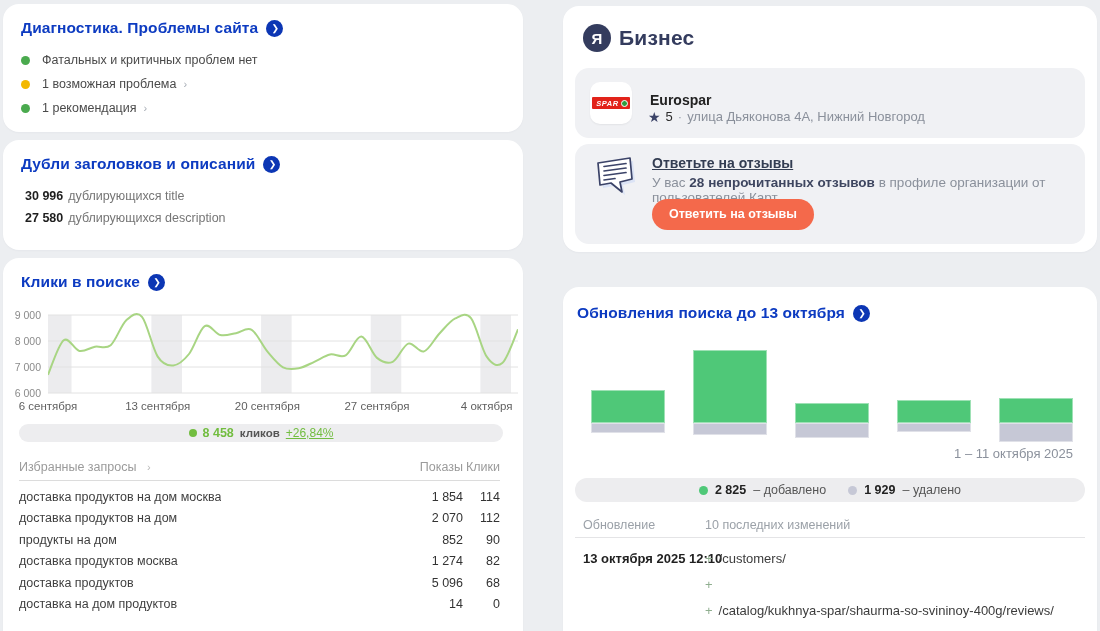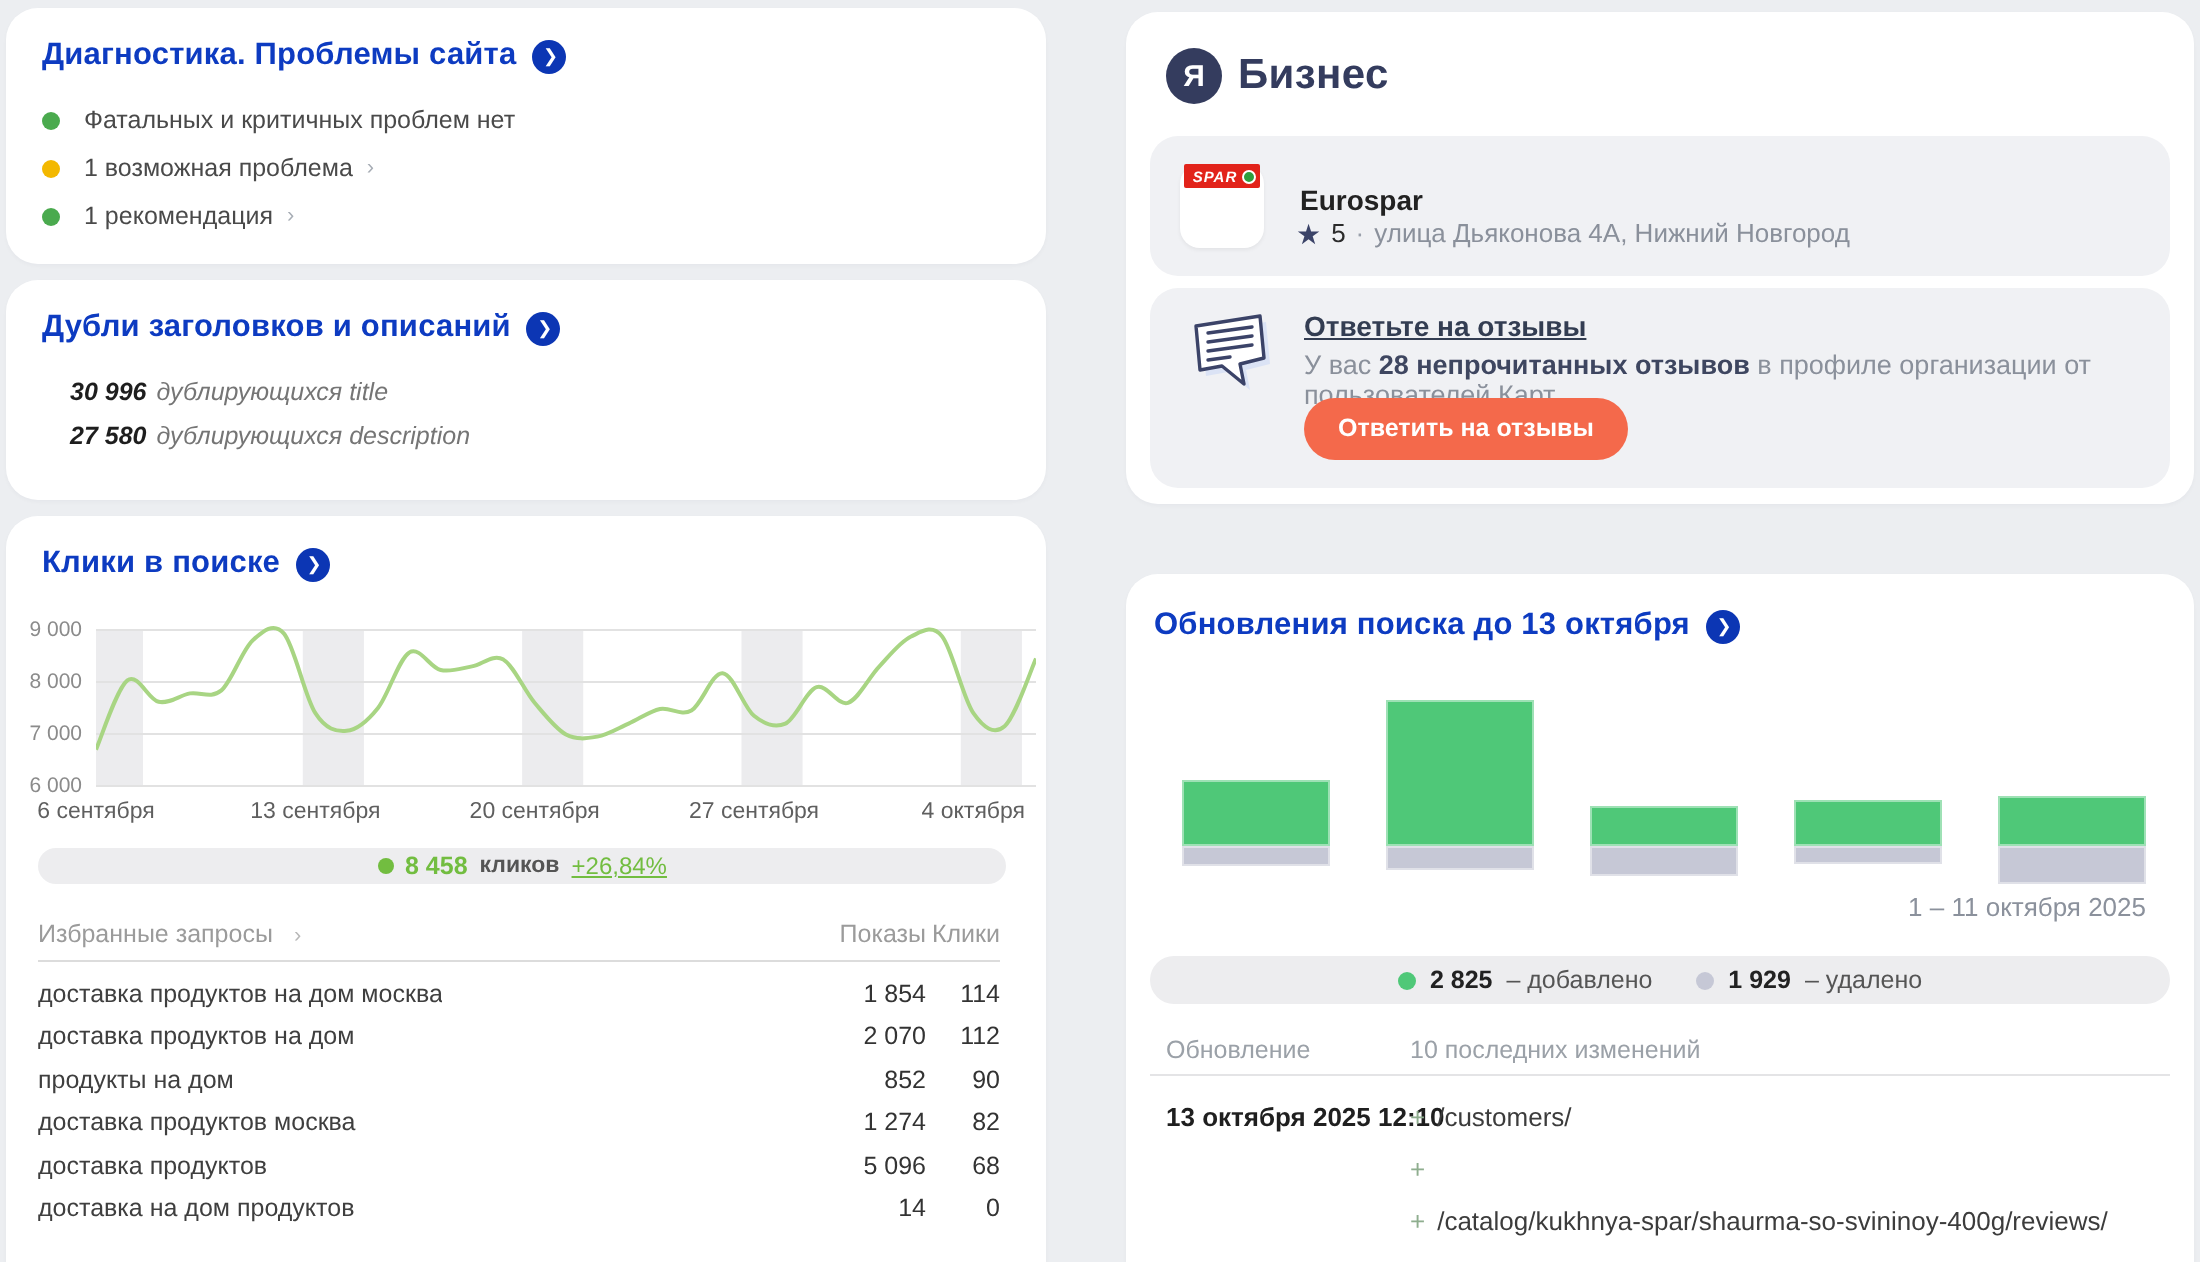--- a/index.html
+++ b/index.html
@@ -18,21 +18,21 @@
   #card-diag .card-title-row { padding:15px 18px 0 18px; }
   .diag-list { margin-top:11px; }
   .diag-item { display:flex; align-items:center; height:24px; padding:0 18px; font-size:12.5px; color:#4a4a4a; }
   .diag-dot { width:9px; height:9px; border-radius:50%; margin-right:12px; flex:0 0 auto; }
   .diag-chevron { color:#a7adb5; margin-left:7px; font-size:11px; }
 
   
   #card-dup { left:3px; top:140px; width:520px; height:110px; }
   #card-dup .card-title-row { padding:15px 18px 0 18px; }
   .dup-list { margin-top:12px; }
-  .dup-item { height:22px; padding:0 32px; font-size:12.5px; color:#757575; display:flex; align-items:center; gap:5px;font-style:italic; }
+  .dup-item { height:22px; padding:0 22px; font-size:12.5px; color:#757575; display:flex; align-items:center; gap:5px; }
   .dup-value { font-weight:bold; color:#1e1e1e; }
 
   
   #card-clicks { left:3px; top:258px; width:520px; height:420px; }
   #card-clicks .card-title-row { padding:15px 18px 0 18px; }
   .y-label { position:absolute; width:38px; text-align:right; font-size:10.5px; color:#8b8b8b; }
   #clicks-svg { position:absolute; left:45px; top:52px; }
   .x-label { position:absolute; top:142px; transform:translateX(-50%); font-size:11.5px; color:#5f5f5f; white-space:nowrap; }
   .summary-pill { position:absolute; left:16px; top:166px; width:484px; height:18px; border-radius:9px;
     background:#ededef; display:flex; align-items:center; justify-content:center; gap:6px; }
@@ -55,21 +55,21 @@
   
   #card-biz { left:563px; top:6px; width:534px; height:246px; }
   .brand-row { position:absolute; left:20px; top:18px; display:flex; align-items:center; gap:8px; }
   .brand-circle { width:28px; height:28px; border-radius:50%; background:#343c5e; color:#fff;
      display:flex; align-items:center; justify-content:center; font-size:15px; font-weight:bold; }
   .brand-name { font-size:21px; font-weight:800; color:#343c5e; letter-spacing:.2px; }
   .biz-panel { position:absolute; left:12px; width:510px; background:#f0f1f4; border-radius:14px; }
   #biz-panel-org { top:62px; height:70px; }
   #biz-panel-rev { top:138px; height:100px; }
   .spar-tile { position:absolute; left:15px; top:14px; width:42px; height:42px; background:#fff; border-radius:10px;
-     box-shadow:0 1px 2px rgba(0,0,0,.06); display:flex; align-items:flex-start; justify-content:center; }
+     box-shadow:0 1px 2px rgba(0,0,0,.06); display:flex; align-items:center; justify-content:center; }
   .spar-band { height:12px; background:#e2231a; border-radius:1px; display:flex; align-items:center; padding:0 2px 0 4px; gap:2px; }
   .spar-word { color:#fff; font-size:7.5px; font-weight:800; font-style:italic; letter-spacing:.5px; }
   .spar-green { width:7px; height:7px; border-radius:50%; background:#2e9e3e; border:1px solid #fff; }
   .org-name { position:absolute; left:75px; top:24px; font-size:14px; font-weight:bold; color:#222; }
   .org-meta { position:absolute; left:73px; top:41px; display:flex; align-items:center; gap:5px; font-size:13px; }
   .org-star { color:#3b4368; font-size:14px; line-height:1; }
   .org-rating { color:#2b2b2b; }
   .org-sep { color:#9aa0ab; }
   .org-address { color:#8a909b; }
   .rev-icon { position:absolute; left:18px; top:10px; }

